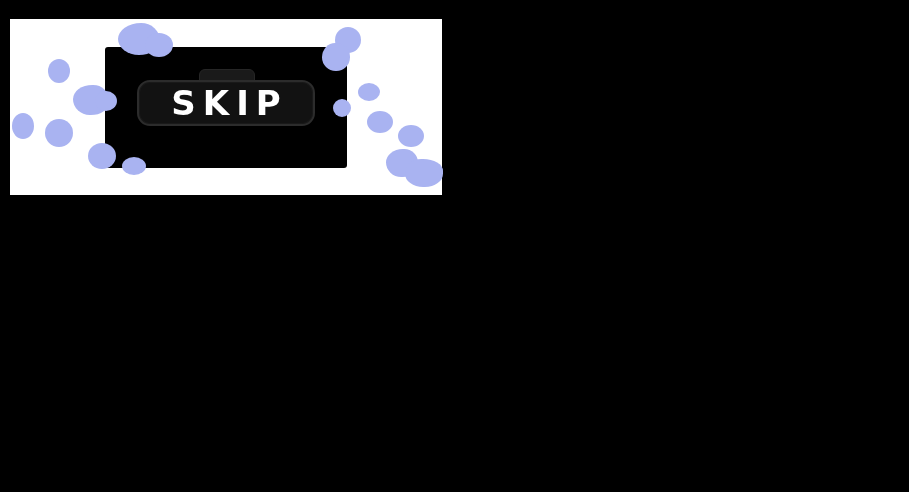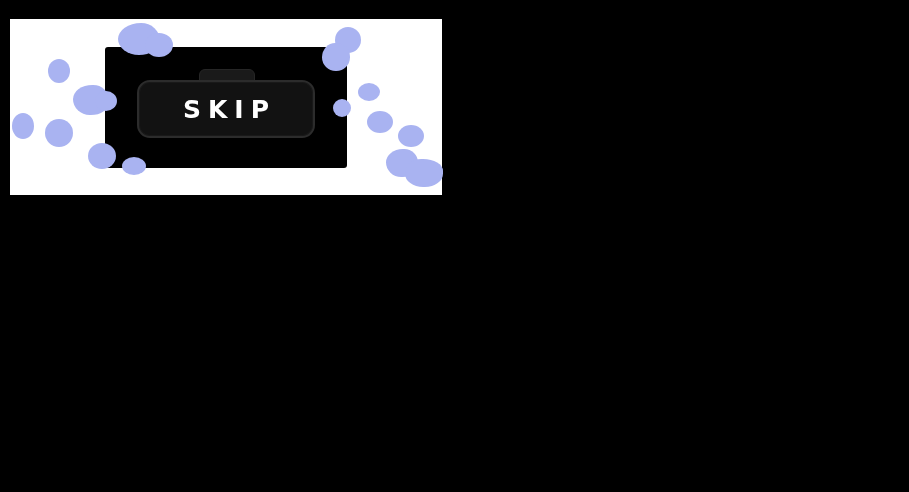--- a/index.html
+++ b/index.html
@@ -41,31 +41,31 @@
     background: var(--tab, #1a1a1a);
     border: 1px solid #262626;
     border-radius: 6px;
     box-sizing: border-box;
   }
   .skip-btn {
     position: absolute;
     left: 32px;
     top: 33px;
     width: 178px;
-    height: 58px;
+    height: 46px;
     background: var(--button_bg, #121212);
     border: 2px solid var(--button_border, #2c2c2c);
     border-radius: 13px;
     box-sizing: border-box;
     display: flex;
     align-items: center;
     justify-content: center;
     color: var(--button_text, #ffffff);
     font-weight: bold;
-    font-size: 25px;
+    font-size: 34px;
     letter-spacing: 7px;
     text-indent: 7px;
     cursor: pointer;
     box-shadow: inset 0 0 0 1px rgba(255,255,255,0.03);
   }
   .blob {
     position: absolute;
     background: var(--blob, #a9b3f1);
     border-radius: 50%;
   }

